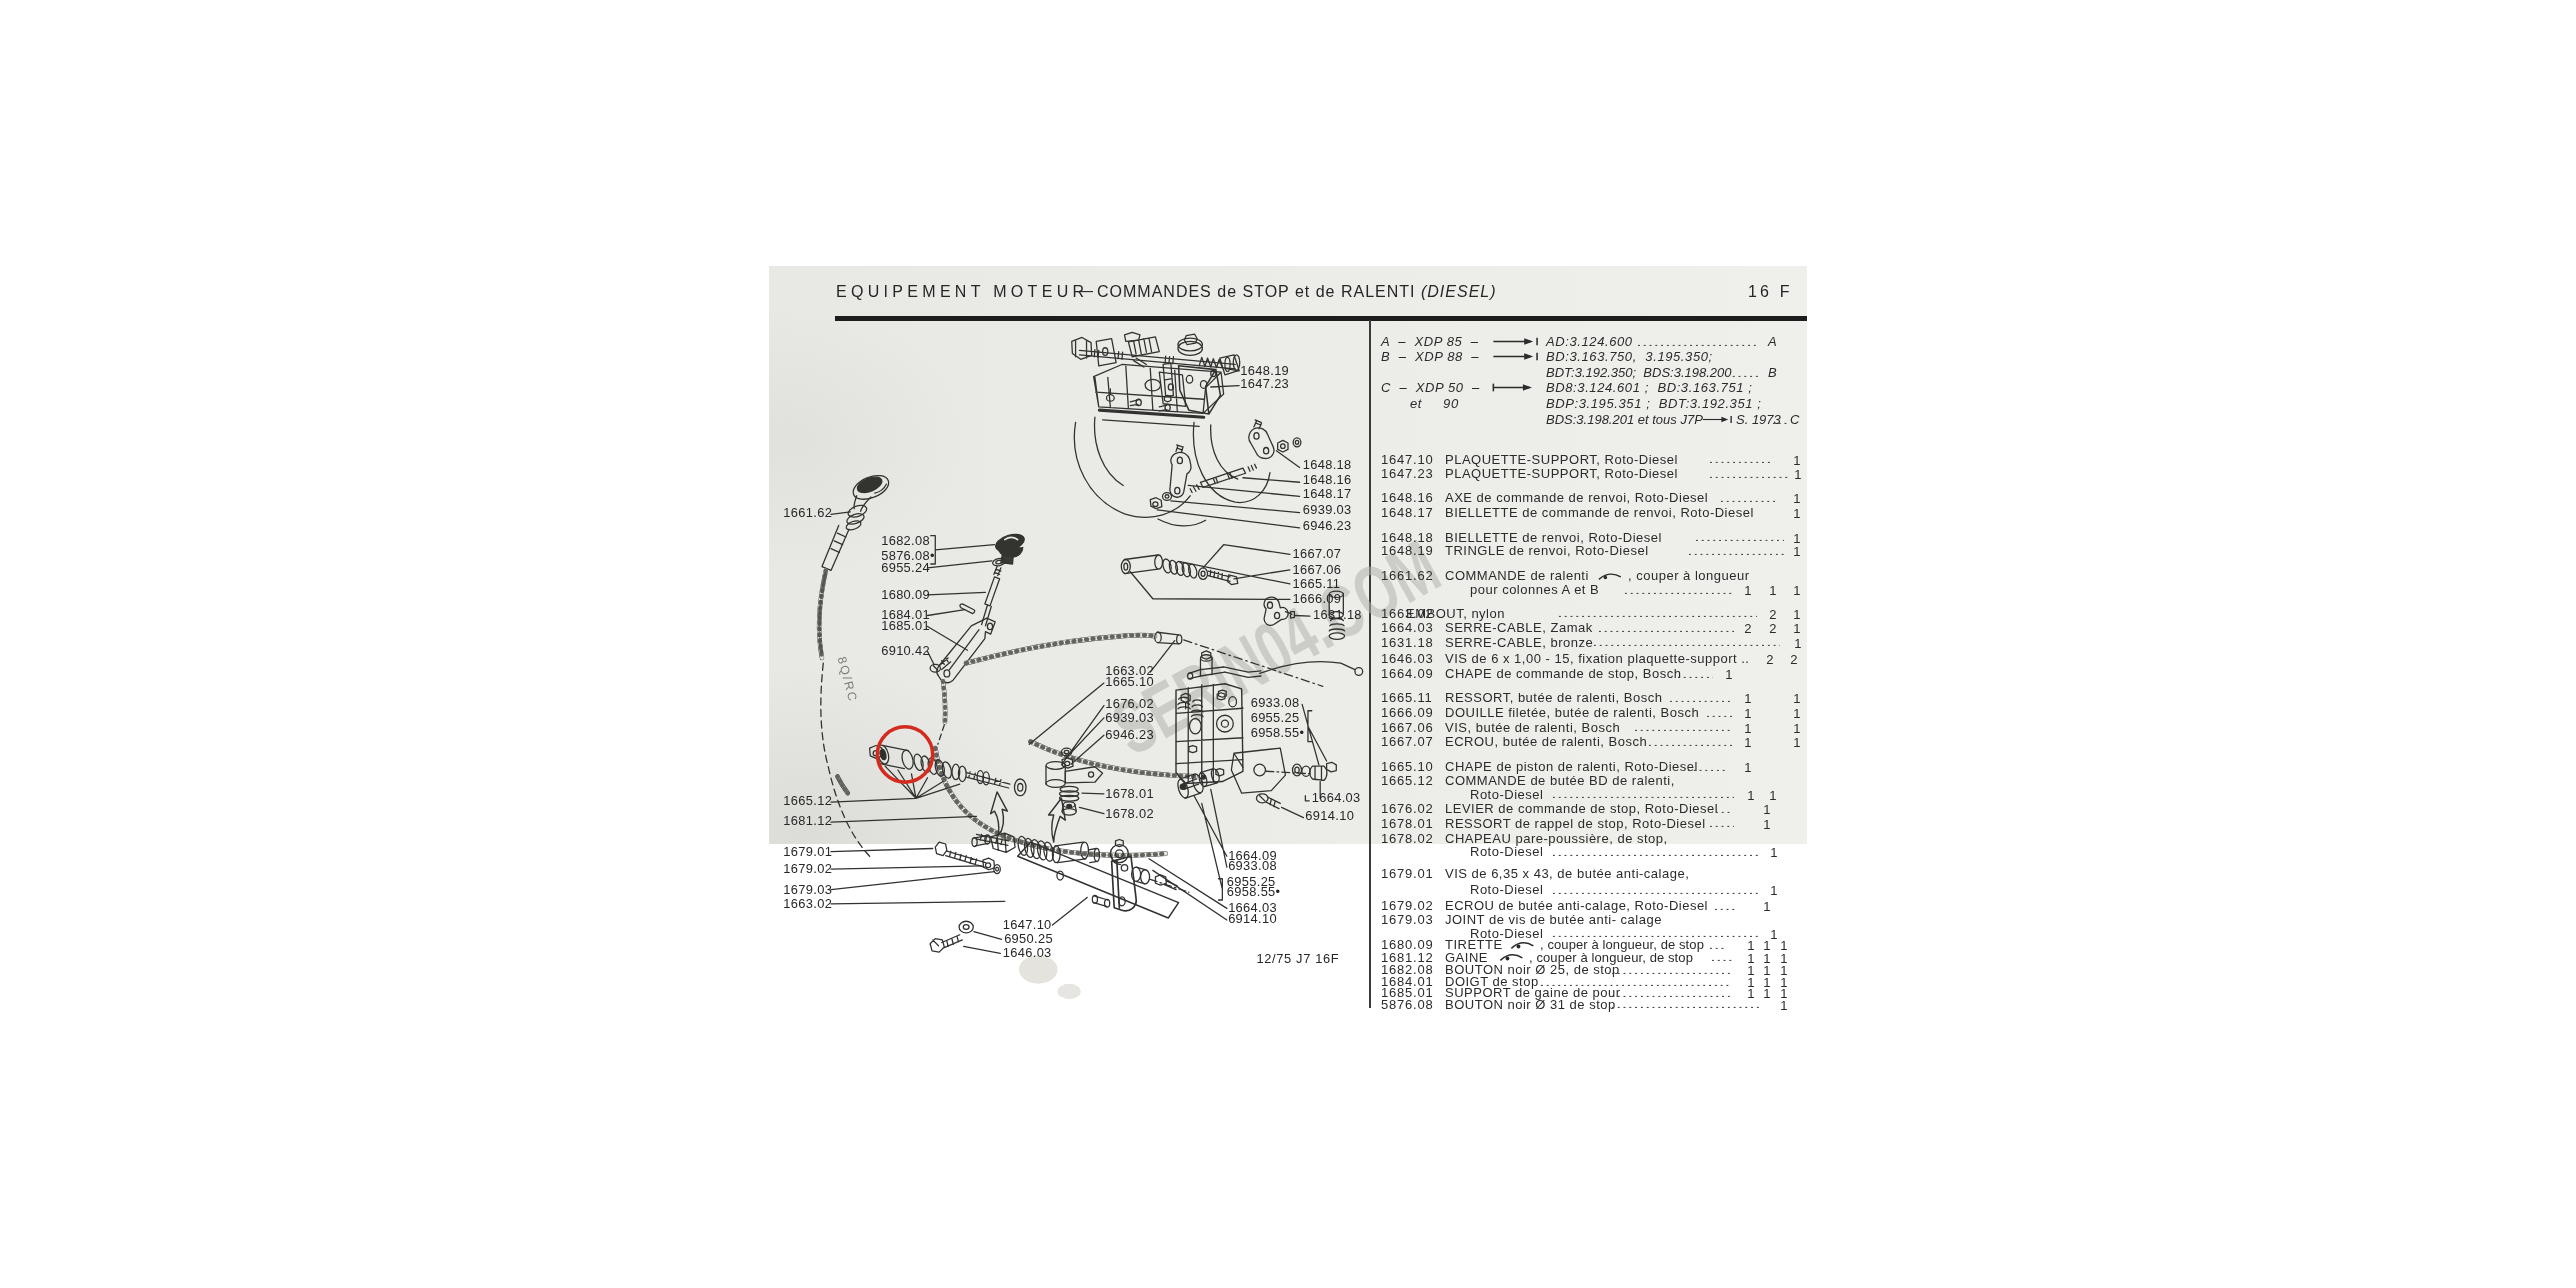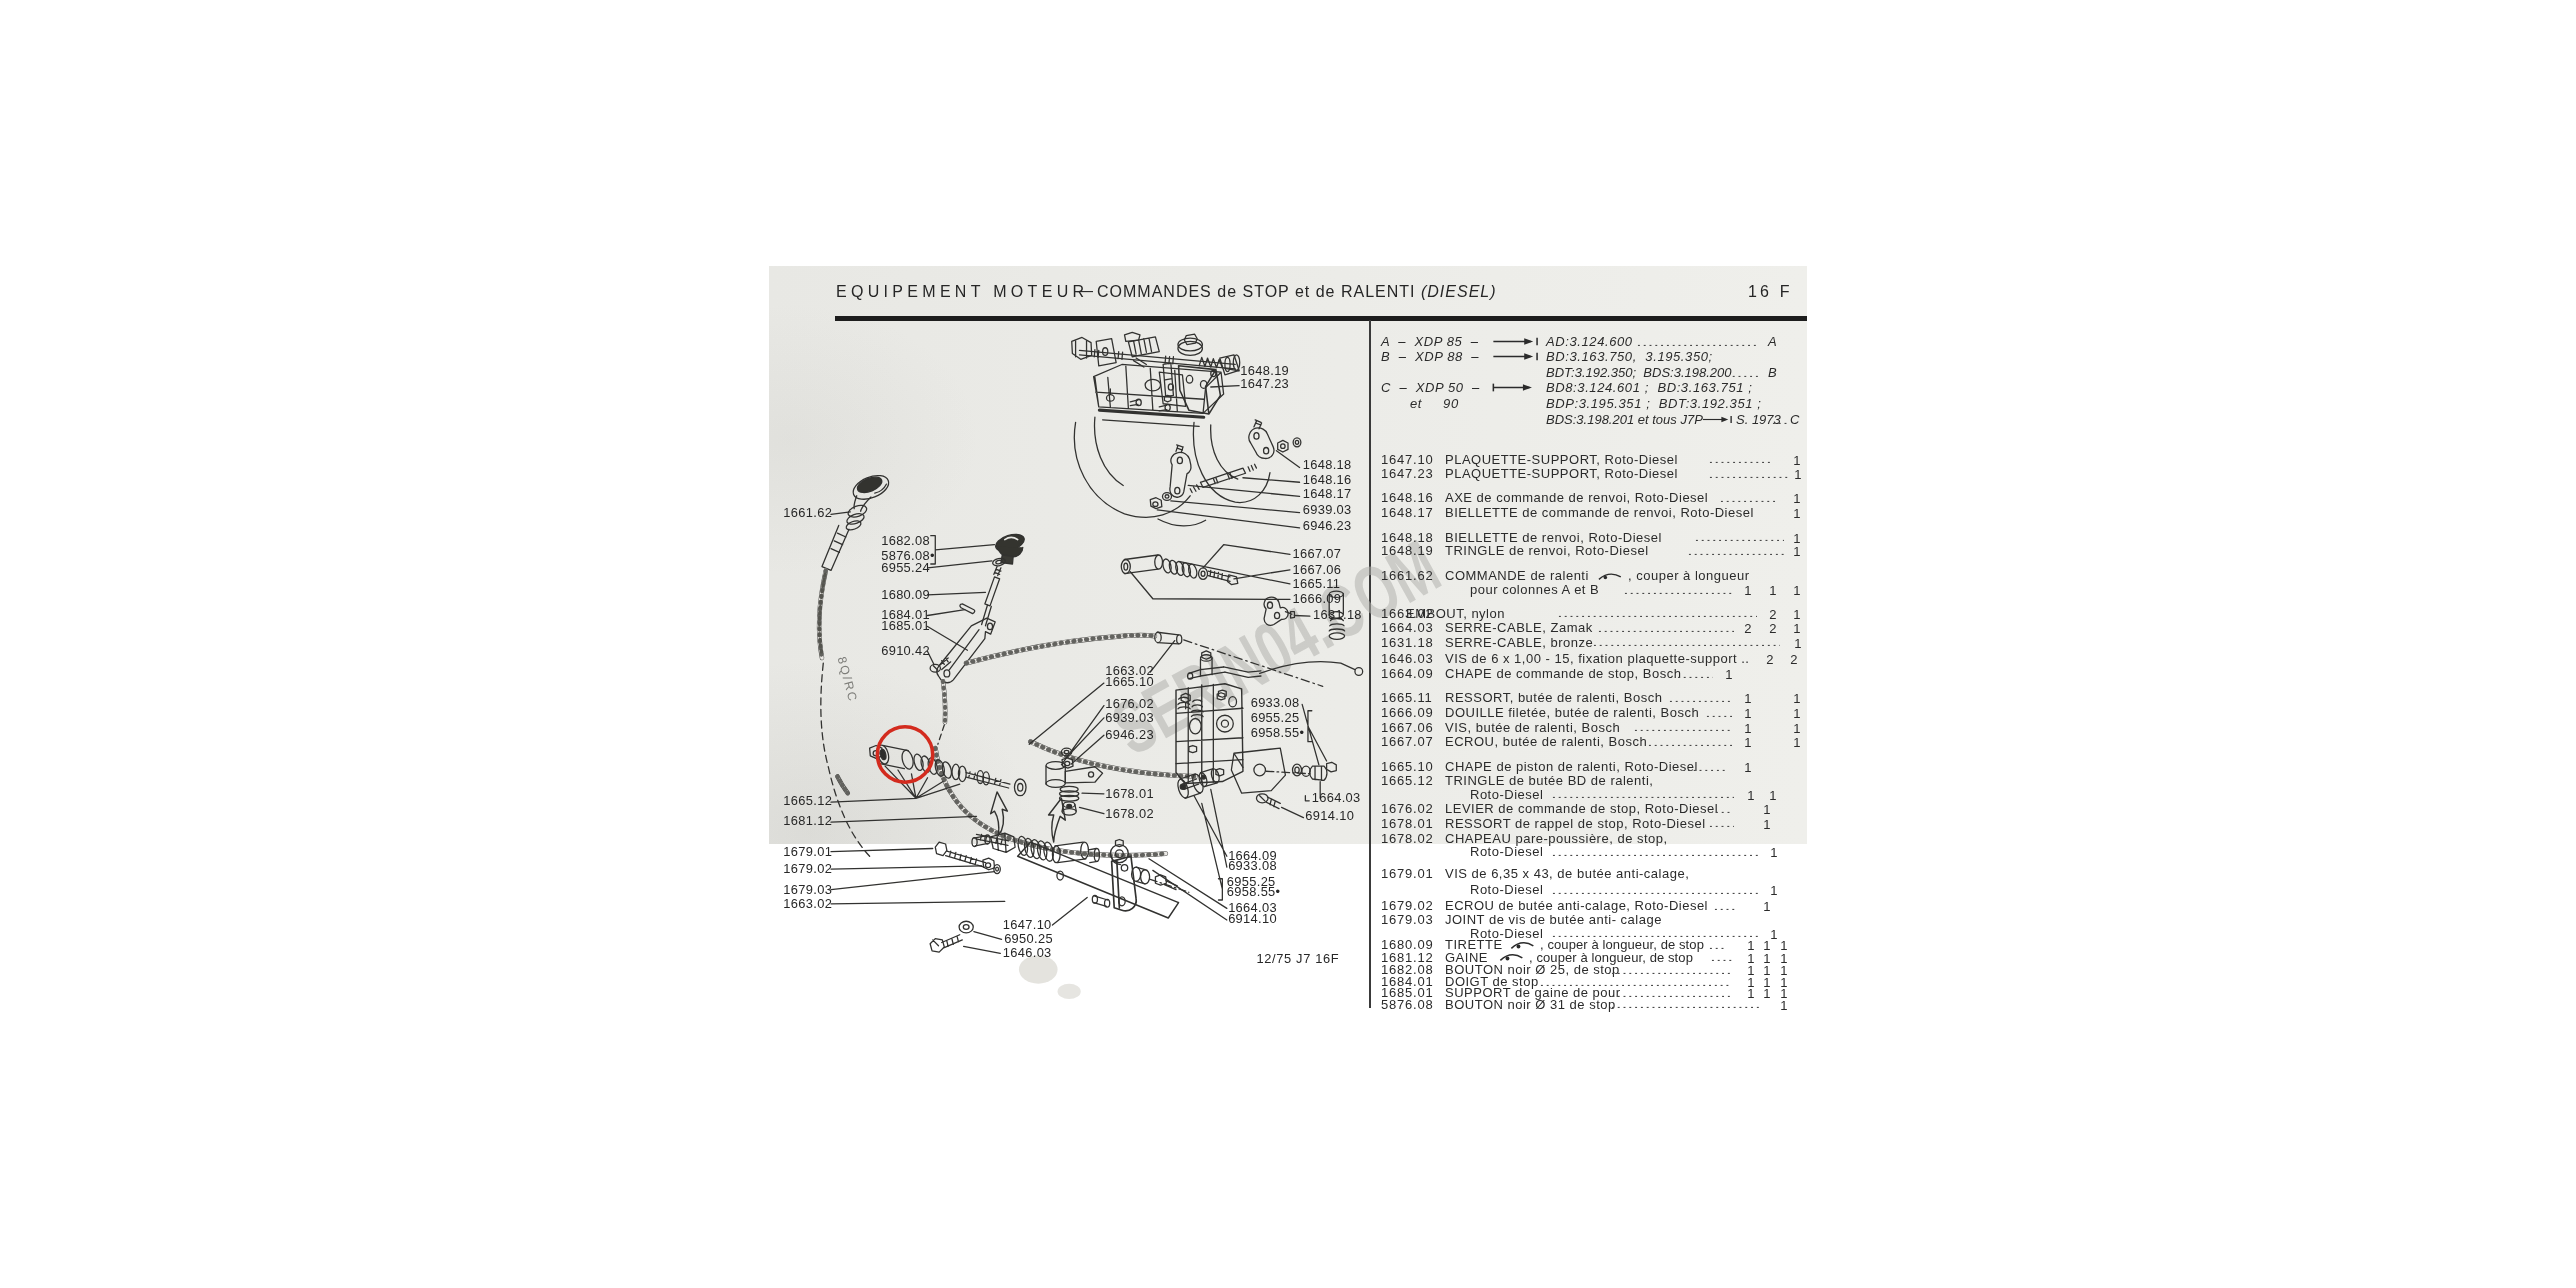--- a/index.html
+++ b/index.html
@@ -668,21 +668,21 @@
 <div class="dots" style="left:1647px;top:743px;width:85px"></div>
 <div class="q" style="left:1740px;top:735px">1</div>
 <div class="q" style="left:1789px;top:735px">1</div>
 
 <div class="t num" style="left:1381px;top:760px">1665.10</div>
 <div class="t" style="left:1445px;top:760px">CHAPE de piston de ralenti, Roto-Diesel</div>
 <div class="dots" style="left:1686px;top:768px;width:39px"></div>
 <div class="q" style="left:1740px;top:760px">1</div>
 
 <div class="t num" style="left:1381px;top:774px">1665.12</div>
-<div class="t" style="left:1445px;top:774px">TRINGLE de butée BD de ralenti,</div>
+<div class="t" style="left:1445px;top:774px">COMMANDE de butée BD de ralenti,</div>
 
 <div class="t" style="left:1470px;top:788px">Roto-Diesel</div>
 <div class="dots" style="left:1551px;top:795px;width:183px"></div>
 <div class="q" style="left:1743px;top:788px">1</div>
 <div class="q" style="left:1765px;top:788px">1</div>
 
 <div class="t num" style="left:1381px;top:802px">1676.02</div>
 <div class="t" style="left:1445px;top:802px">LEVIER de commande de stop, Roto-Diesel</div>
 <div class="dots" style="left:1714px;top:810px;width:19.3px"></div>
 <div class="q" style="left:1759px;top:802px">1</div>

